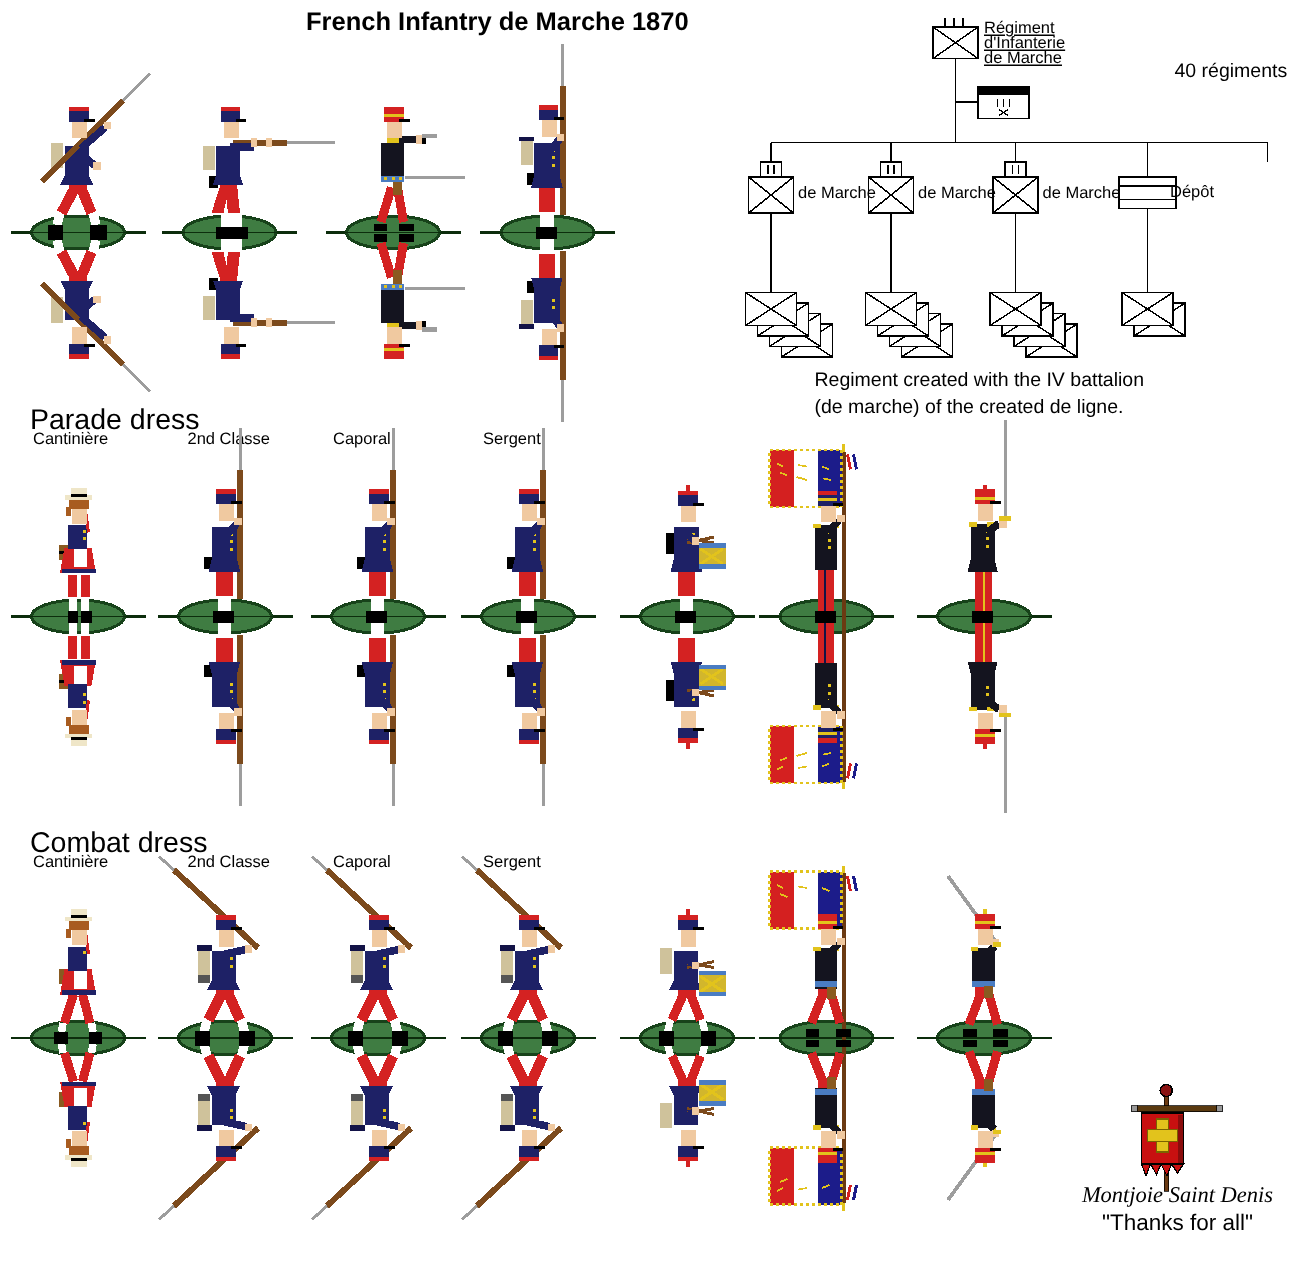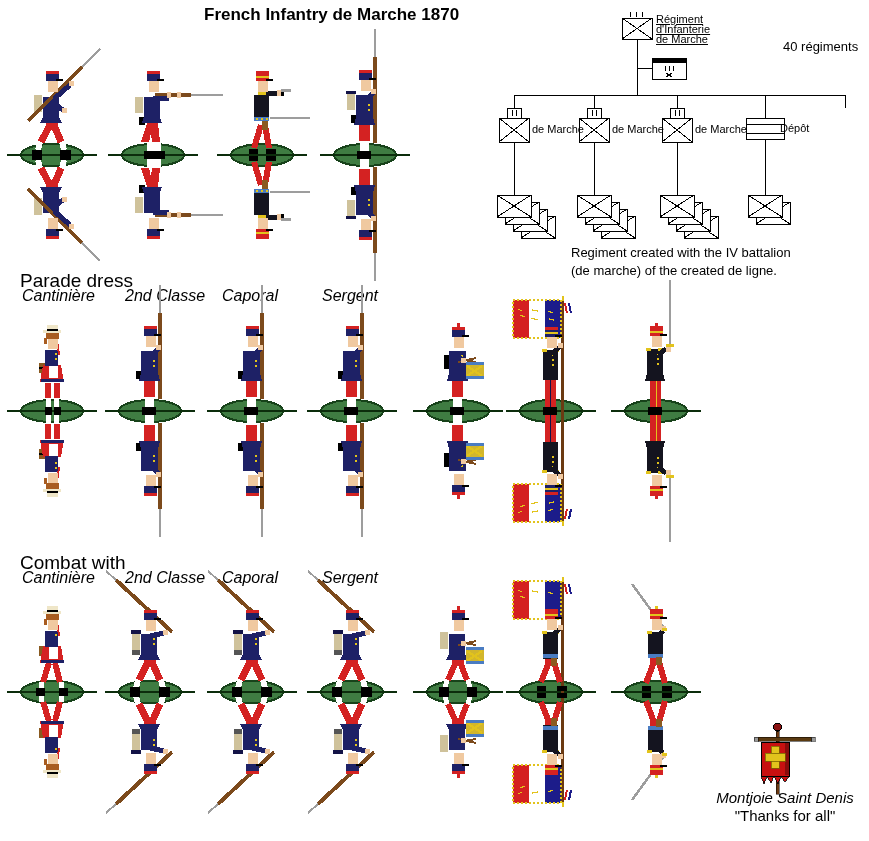--- a/index.html
+++ b/index.html
@@ -2,24 +2,24 @@
 <html style="--navy: #1e2166; --navyd: #131347; --red: #d42222; --redd: #8f1212; --skin: #f0c9a0; --hair: #a85c20; --wood: #7c4a1c; --steel: #9d9d9d; --gold: #e2c31c; --green: #3f7c42; --greend: #17421a; --khaki: #cfc29b; --brass: #d2b62c; --rim: #4a7cc2; --coatblk: #14141f; --fred: #d42020; --fblue: #1c1c8a; --pole: #6b3a12; --bannerred: #c81010; --bannerdark: #8a0c0c; --leather: #8a5a20; --cream: #efe6c8;"><head>
 <meta charset="utf-8">
 <style>
   html,body{margin:0;padding:0;background:#fff;}
   #canvas{position:relative;width:869px;height:841px;background:#fff;overflow:hidden;
           font-family:"Liberation Sans",sans-serif;color:#000;}
   .abs{position:absolute;}
   .title{font-size:17px;font-weight:bold;letter-spacing:0px;}
   .note{font-size:13px;}
   .heading{font-size:19px;}
-  .rl{position:absolute;font-size:16px;font-style:italic;}
+  .rl{position:absolute;font-size:11px;}
   .orglabel{font-size:11px;line-height:10px;}
   .caption{font-size:13px;line-height:18px;}
-  .motto{font-family:Liberation Sans, sans-serif;font-style:italic;font-size:15px;text-align:center;}
+  .motto{font-family:Liberation Serif, serif;font-style:italic;font-size:15px;text-align:center;}
   .thanks{font-size:15px;text-align:center;}
   .unit{position:absolute;overflow:visible;shape-rendering:crispEdges;pointer-events:none;}
   svg.chart{position:absolute;overflow:visible;shape-rendering:crispEdges;}
   .orgstroke{stroke:#000;fill:none;stroke-width:1;}
 </style>
 </head>
 <body>
 
 <div id="canvas">
 
@@ -422,32 +422,32 @@
 
   <div class="abs orglabel" style="left:656px;top:14px;text-decoration:underline;">
     <div>Régiment</div>
     <div>d'Infanterie</div>
     <div>de Marche</div>
   </div>
   <div class="abs orglabel" style="left:532px;top:124px;">de Marche</div>
   <div class="abs orglabel" style="left:612px;top:124px;">de Marche</div>
   <div class="abs orglabel" style="left:695px;top:124px;">de Marche</div>
   <div class="abs orglabel" style="left:780px;top:123px;">Dépôt</div>
-  <div class="abs caption" style="left:543px;top:244px;margin-left:28px;">
+  <div class="abs caption" style="left:543px;top:244px;">
     <div>Regiment created with the IV battalion</div>
     <div>(de marche) of the created de ligne.</div>
   </div>
 
   <div class="abs heading" style="left:20px;top:270px;">Parade dress</div>
   <span class="rl" style="left:22px;top:287px;">Cantinière</span>
   <span class="rl" style="left:125px;top:287px;">2nd Classe</span>
   <span class="rl" style="left:222px;top:287px;">Caporal</span>
   <span class="rl" style="left:322px;top:287px;">Sergent</span>
 
-  <div class="abs heading" style="left:20px;top:552px;">Combat with</div>
+  <div class="abs heading" style="left:20px;top:552px;">Combat dress</div>
   <span class="rl" style="left:22px;top:569px;">Cantinière</span>
   <span class="rl" style="left:125px;top:569px;">2nd Classe</span>
   <span class="rl" style="left:222px;top:569px;">Caporal</span>
   <span class="rl" style="left:322px;top:569px;">Sergent</span>
 
   <div>
       <svg class="unit" width="120" height="240" viewBox="-60 -120 120 240" style="left: -8px; top: 35px;">
         <use href="#g-base"></use>
         <g transform="scale(1,-1)">
           <use href="#fig-line-advance"></use>

